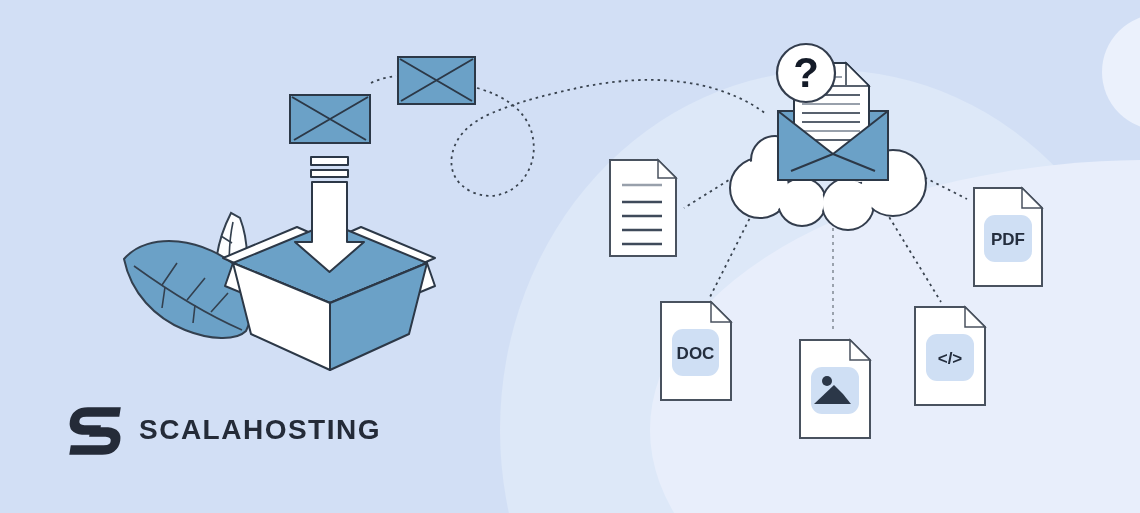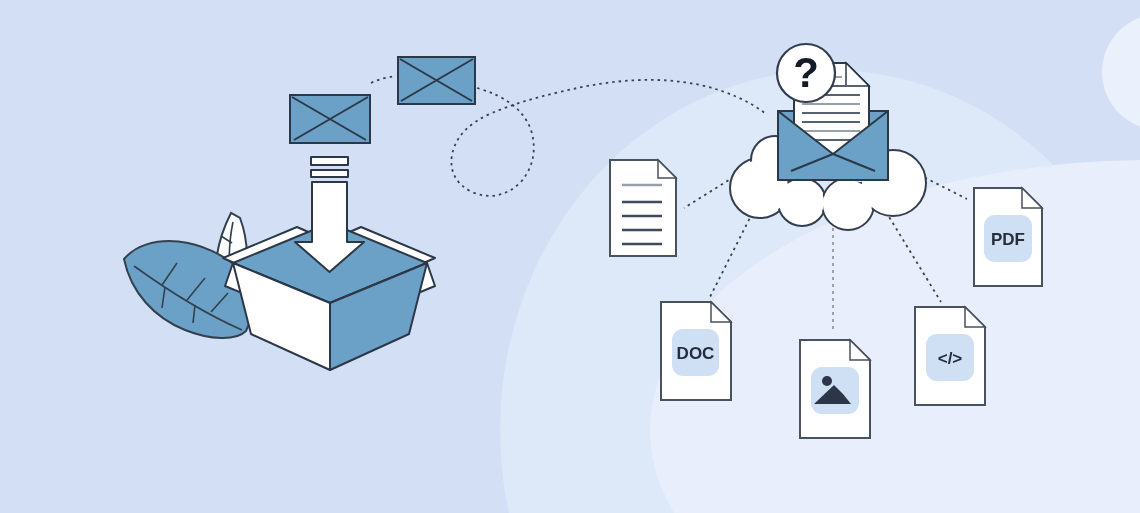--- a/index.html
+++ b/index.html
@@ -172,14 +172,23 @@
 
       <g>
         <path d="M974,188 H1022 L1042,208 V286 H974 Z" fill="#ffffff"></path>
         <path d="M1022,188 L1042,208 L1022,208 Z" fill="#ffffff" stroke-width="1.5"></path>
         <rect x="984" y="215" width="48" height="47" rx="11" fill="#cfdff4" stroke="none"></rect>
         <text x="1008" y="245" text-anchor="middle" font-size="17" font-weight="700" fill="#242e3e" stroke="none" class="badge-text">PDF</text>
       </g>
     </g>
   </svg>
 
+  <div class="logo">
+    <svg width="58" height="50" viewBox="0 0 58 50">
+      <g transform="translate(5,1) skewX(-9)" fill="none" stroke="#242b38" stroke-width="9.5" stroke-linejoin="round">
+        <path d="M50,6 H17 Q6,6 6,15 Q6,23 16,24 H33"></path>
+        <path d="M6,44 H39 Q50,44 50,35 Q50,27 40,26 H23"></path>
+      </g>
+    </svg>
+    <div class="logo-text">SCALAHOSTING</div>
+  </div>
 
 </div>
 
 </body></html>

